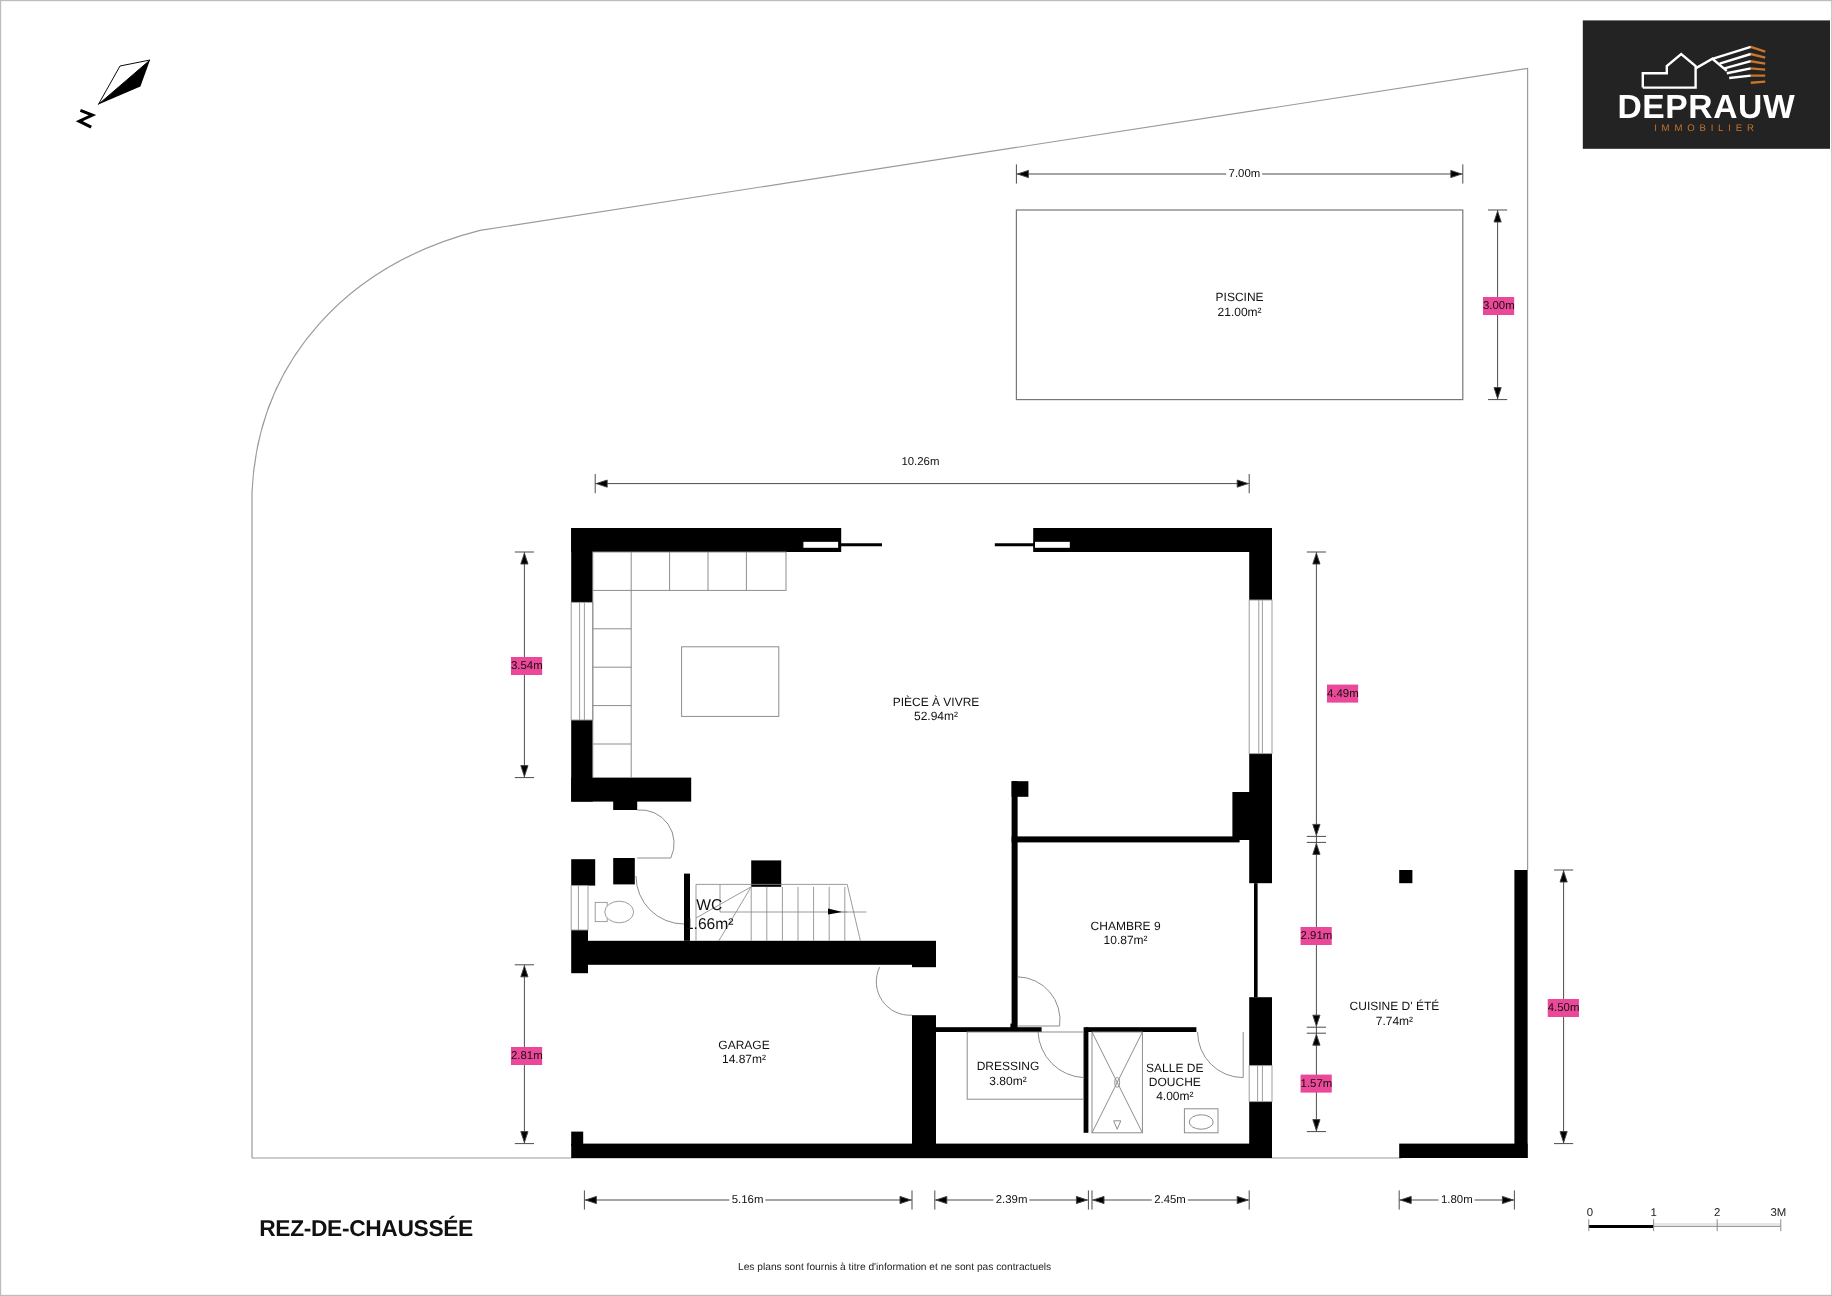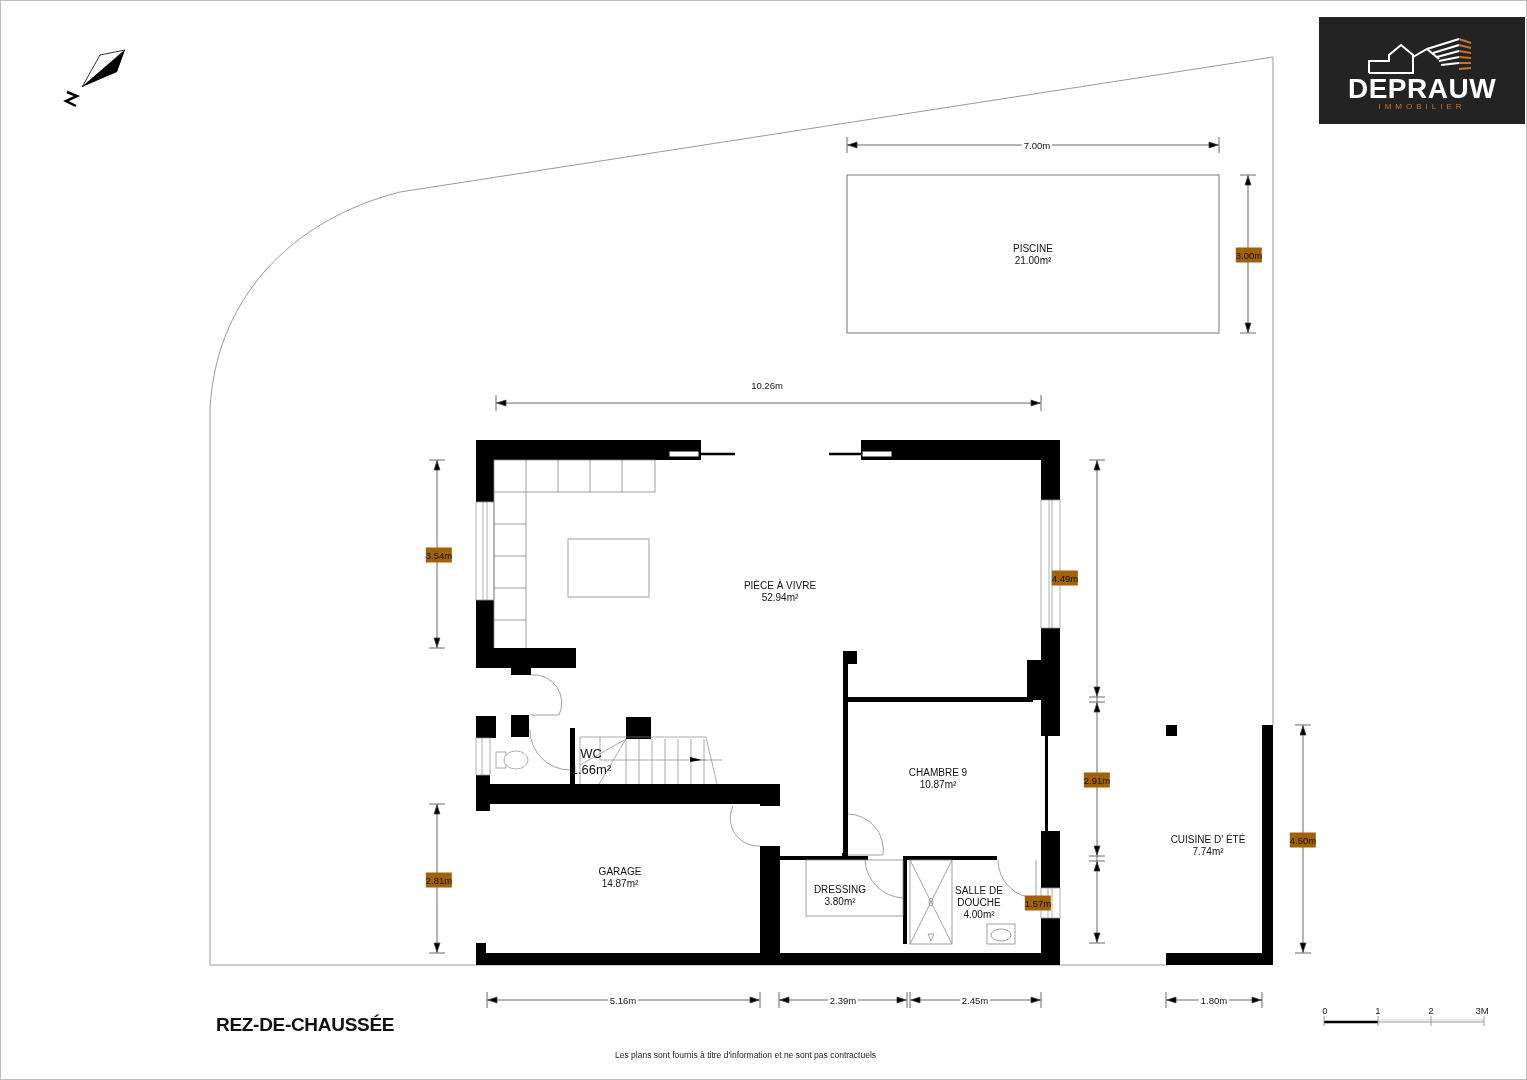--- a/index.html
+++ b/index.html
@@ -1,21 +1,21 @@
 <!DOCTYPE html>
 <html><head>
 <meta charset="utf-8">
 <style>
   html, body { margin: 0; padding: 0; background: #ffffff; }
   body { width: 1527px; height: 1080px; position: relative; overflow: hidden; font-family: "Liberation Sans", sans-serif; color: #111; }
   .frame { position: absolute; left: 0; top: 0; width: 1525px; height: 1078px; border: 1px solid #bdbdbd; }
   svg.plan { position: absolute; left: 0; top: 0; }
   .lbl { position: absolute; font-size: 10px; line-height: 12px; text-align: center; color: #111; white-space: nowrap; transform: translate(-50%, -50%); background: transparent; }
   .dim { position: absolute; font-size: 9.5px; color: #111; white-space: nowrap; transform: translate(-50%, -50%); background: #fff; padding: 0 2px; }
-  .dim.v { background: #a16207; padding: 2px 0; }
+  .dim.v { background: #ec4899; padding: 2px 0; }
   .title { position: absolute; left: 216px; top: 1014px; font-size: 19px; font-weight: bold; letter-spacing: -0.3px; }
   .disclaimer { position: absolute; left: 615px; top: 1050px; font-size: 8.5px; color: #222; }
   .logo { position: absolute; left: 1319px; top: 17px; width: 206px; height: 107px; background: #232323; }
   .logo .brand { position: absolute; left: 0; width: 100%; top: 56px; text-align: center; color: #fff; font-weight: bold; font-size: 28px; letter-spacing: 0.5px; }
   .logo .sub { position: absolute; left: 0; width: 100%; top: 85px; text-align: center; color: #c8742a; font-size: 8px; letter-spacing: 4px; }
   .scale-lbl { position: absolute; font-size: 9.5px; color: #222; transform: translateX(-50%); }
   .wc-lbl { font-size: 13px; line-height: 16px; margin-left: 44px; }
 </style>
 </head>
 <body>
@@ -293,32 +293,32 @@
 </div>
 <div class="lbl" style="left:840px;top:896px">
   <div>DRESSING</div>
   <div>3.80m²</div>
 </div>
 <div class="lbl" style="left:979px;top:903px">
   <div>SALLE DE</div>
   <div>DOUCHE</div>
   <div>4.00m²</div>
 </div>
-<div class="lbl" style="left:1208px;top:846px">
+<div class="lbl" style="left:1162px;top:846px">
   <div>CUISINE D' ÉTÉ</div>
   <div>7.74m²</div>
 </div>
 
 <div class="dim" style="left:1037px;top:145px">7.00m</div>
 <div class="dim v" style="left:1249px;top:255px">3.00m</div>
 <div class="dim" style="left:767px;top:385px">10.26m</div>
 <div class="dim v" style="left:439px;top:555px">3.54m</div>
-<div class="dim v" style="left:1065px;top:578px">4.49m</div>
+<div class="dim v" style="left:1119px;top:578px">4.49m</div>
 <div class="dim v" style="left:1097px;top:780px">2.91m</div>
-<div class="dim v" style="left:1038px;top:903px">1.57m</div>
+<div class="dim v" style="left:1097px;top:903px">1.57m</div>
 <div class="dim v" style="left:439px;top:880px">2.81m</div>
 <div class="dim" style="left:623px;top:1000px">5.16m</div>
 <div class="dim" style="left:843px;top:1000px">2.39m</div>
 <div class="dim" style="left:975px;top:1000px">2.45m</div>
 <div class="dim" style="left:1214px;top:1000px">1.80m</div>
 <div class="dim v" style="left:1303px;top:840px">4.50m</div>
 
 <div class="scale-lbl" style="left:1325px;top:1005px">0</div>
 <div class="scale-lbl" style="left:1378px;top:1005px">1</div>
 <div class="scale-lbl" style="left:1431px;top:1005px">2</div>

